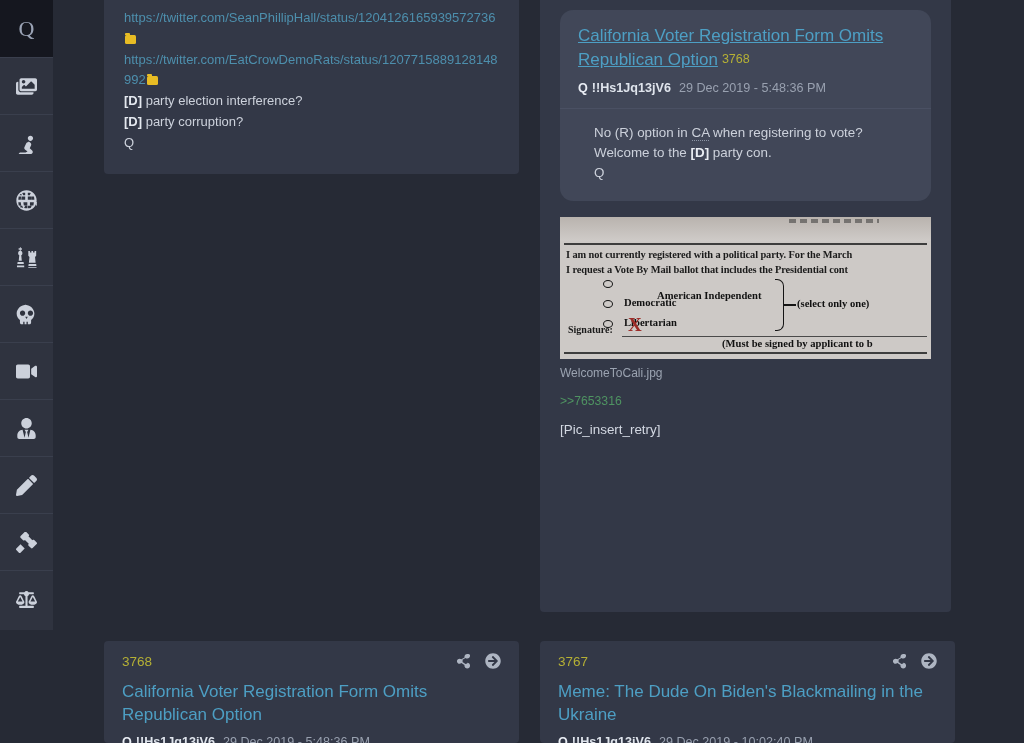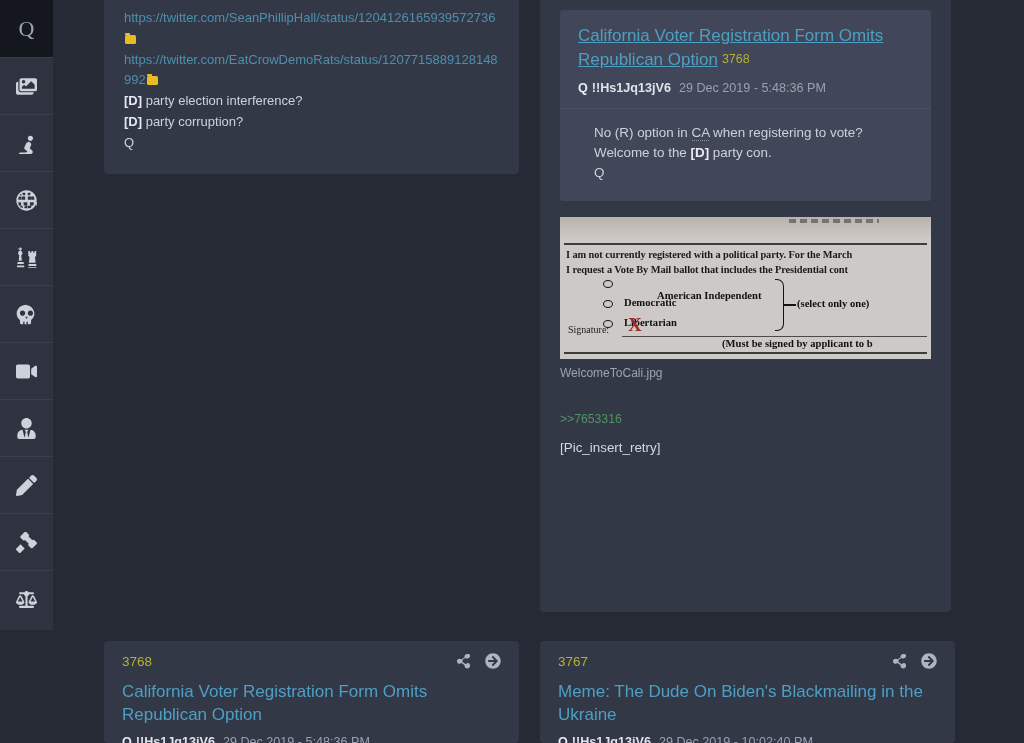--- a/index.html
+++ b/index.html
@@ -56,21 +56,21 @@
     width: 5px; height: 2px; background: #e8bc24; border-radius: 1px 1px 0 0;
   }
 
   
   #right-panel {
     position: absolute; left: 540px; top: -10px;
     width: 411px; height: 622px;
     background: #333847; border-radius: 4px;
     padding: 20px;
   }
-  .inner-card { background: #414758; border-radius: 3px; }
+  .inner-card { background: #414758; border-radius: 13px; }
   .inner-head { padding: 14px 18px 12px 18px; border-bottom: 1px solid #4a5063; }
   .post-title {
     color: #4d9fc4; font-size: 17px; line-height: 24px;
     font-weight: 400; display: inline;
   }
   .post-num-inline {
     color: #b5b035; font-size: 12.5px; font-weight: 400;
     margin-left: 4px; vertical-align: 2px;
   }
   .meta-row { margin-top: 8px; font-size: 12.6px; line-height: 16px; }
@@ -107,29 +107,29 @@
   .fi-opt { position:absolute; font-size:10.6px; font-weight:700; color:#111; }
   .fi-circle {
     position:absolute; width:10px; height:8px;
     border:1.6px solid #141414; border-radius:50%;
   }
   .fi-brace {
     position:absolute; border:1.6px solid #141414; border-left:none;
     width:9px; border-radius:0 7px 7px 0;
   }
   .fi-dash { position:absolute; height:1.6px; background:#141414; }
-  .fi-sig { position:absolute; font-size:10px; font-weight:400; color:#1b1b1b; }
+  .fi-sig { position:absolute; font-size:10px; font-weight:700; color:#1b1b1b; }
   .fi-x {
     position:absolute; color:#9c2b27; font-size:19px; font-weight:700;
     font-family:"Liberation Serif", serif; line-height:1;
   }
   .fi-sigline { position:absolute; height:1.2px; background:#4a4a4a; }
 
   .img-caption { color:#9ba3b1; font-size:12px; margin-top:7px; }
-  .reply-ref { color:#4f9462; font-size:12.2px; margin-top:32px; }
+  .reply-ref { color:#4f9462; font-size:12.2px; margin-top:14px; }
   .reply-body { color:#d3d8e2; font-size:13.4px; margin-top:14px; }
 
   
   .bcard {
     position: absolute; top: 641px; width: 415px; height: 102px;
     background: #333847; border-radius: 4px; padding: 12px 18px 0 18px;
     overflow: hidden;
   }
   #bcard-left { left: 104px; }
   #bcard-right { left: 540px; }

